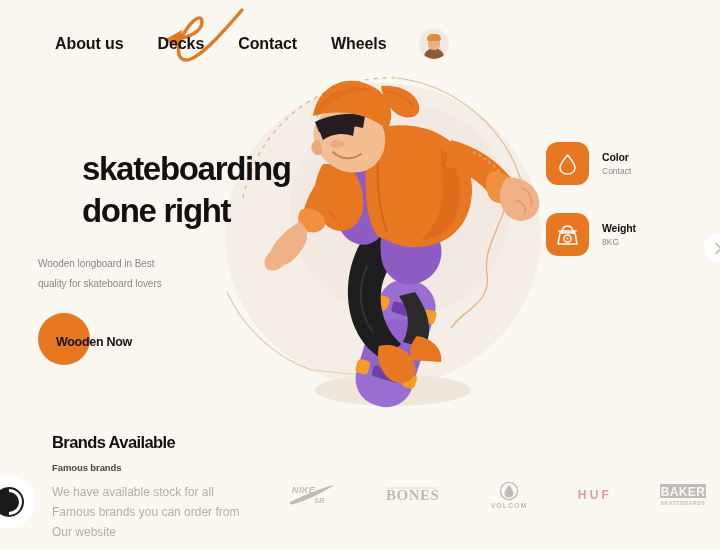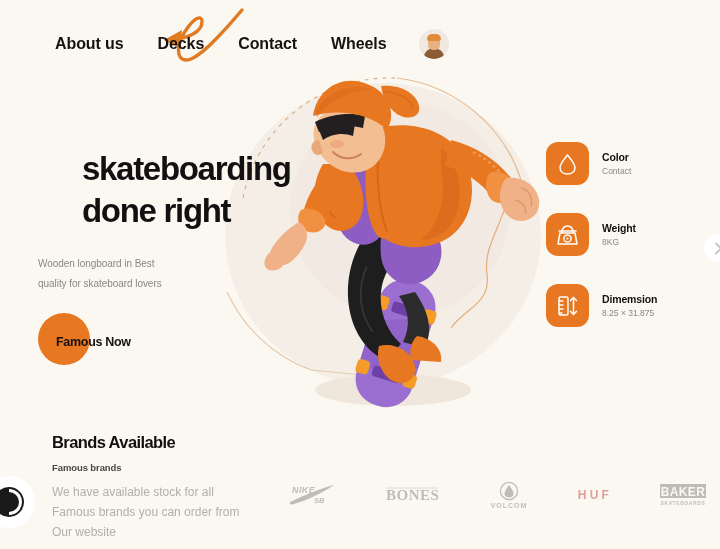--- a/index.html
+++ b/index.html
@@ -455,21 +455,21 @@
       <span>done right</span>
     </h1>
     <p class="subcopy">
       <span>Wooden longboard in Best</span><br>
       <span>quality for skateboard lovers</span>
     </p>
   </div>
 
   <div class="cta-wrap">
     <div class="cta-circle"></div>
-    <span class="cta-label">Famous Now</span>
+    <span class="cta-label">Wooden Now</span>
   </div>
 
   <div class="cta-arrow">
     <svg width="100" height="72" viewBox="0 0 100 72" xmlns="http://www.w3.org/2000/svg">
       <path d="M 92 8 C 70 34, 48 58, 36 58 C 26 58, 26 42, 36 28 C 44 16, 52 12, 52 20
                C 52 30, 38 36, 22 38" fill="none" stroke="#E07B23" stroke-width="3.4" stroke-linecap="round"></path>
       <path d="M 14 38 L 32 28 L 30 46 Z" fill="#E07B23"></path>
     </svg>
   </div>
 
@@ -497,35 +497,20 @@
           <path d="M5 9 C 5 4, 7.5 2, 10.5 2 C 13.5 2, 16 4, 16 9" fill="none" stroke="#FFFFFF" stroke-width="1.5"></path>
           <path d="M2 7 L19 7" stroke="#FFFFFF" stroke-width="1.5" stroke-linecap="round"></path>
         </svg>
       </div>
       <div class="spec-text">
         <div class="spec-title">Weight</div>
         <div class="spec-value">8KG</div>
       </div>
     </div>
 
-    <div class="spec">
-      <div class="spec-icon">
-        <svg width="22" height="22" viewBox="0 0 22 22">
-          <rect x="2" y="2" width="9" height="18" rx="1.6" fill="none" stroke="#FFFFFF" stroke-width="1.5"></rect>
-          <path d="M2 6 L6 6 M2 10 L6 10 M2 14 L6 14 M2 18 L5 18" stroke="#FFFFFF" stroke-width="1.3" stroke-linecap="round"></path>
-          <path d="M16.5 3 L16.5 19" stroke="#FFFFFF" stroke-width="1.5" stroke-linecap="round"></path>
-          <path d="M13.6 5.6 L16.5 2.6 L19.4 5.6" fill="none" stroke="#FFFFFF" stroke-width="1.5" stroke-linecap="round" stroke-linejoin="round"></path>
-          <path d="M13.6 16.4 L16.5 19.4 L19.4 16.4" fill="none" stroke="#FFFFFF" stroke-width="1.5" stroke-linecap="round" stroke-linejoin="round"></path>
-        </svg>
-      </div>
-      <div class="spec-text">
-        <div class="spec-title">Dimemsion</div>
-        <div class="spec-value">8.25 × 31.875</div>
-      </div>
-    </div>
   </div>
 
   <div class="slider-next">
     <svg width="9" height="13" viewBox="0 0 9 13">
       <path d="M2 1.5 L7 6.5 L2 11.5" fill="none" stroke="#C9C3BC" stroke-width="1.8" stroke-linecap="round" stroke-linejoin="round"></path>
     </svg>
   </div>
 
   <div class="brands">
     <div class="brands-title">Brands Available</div>

